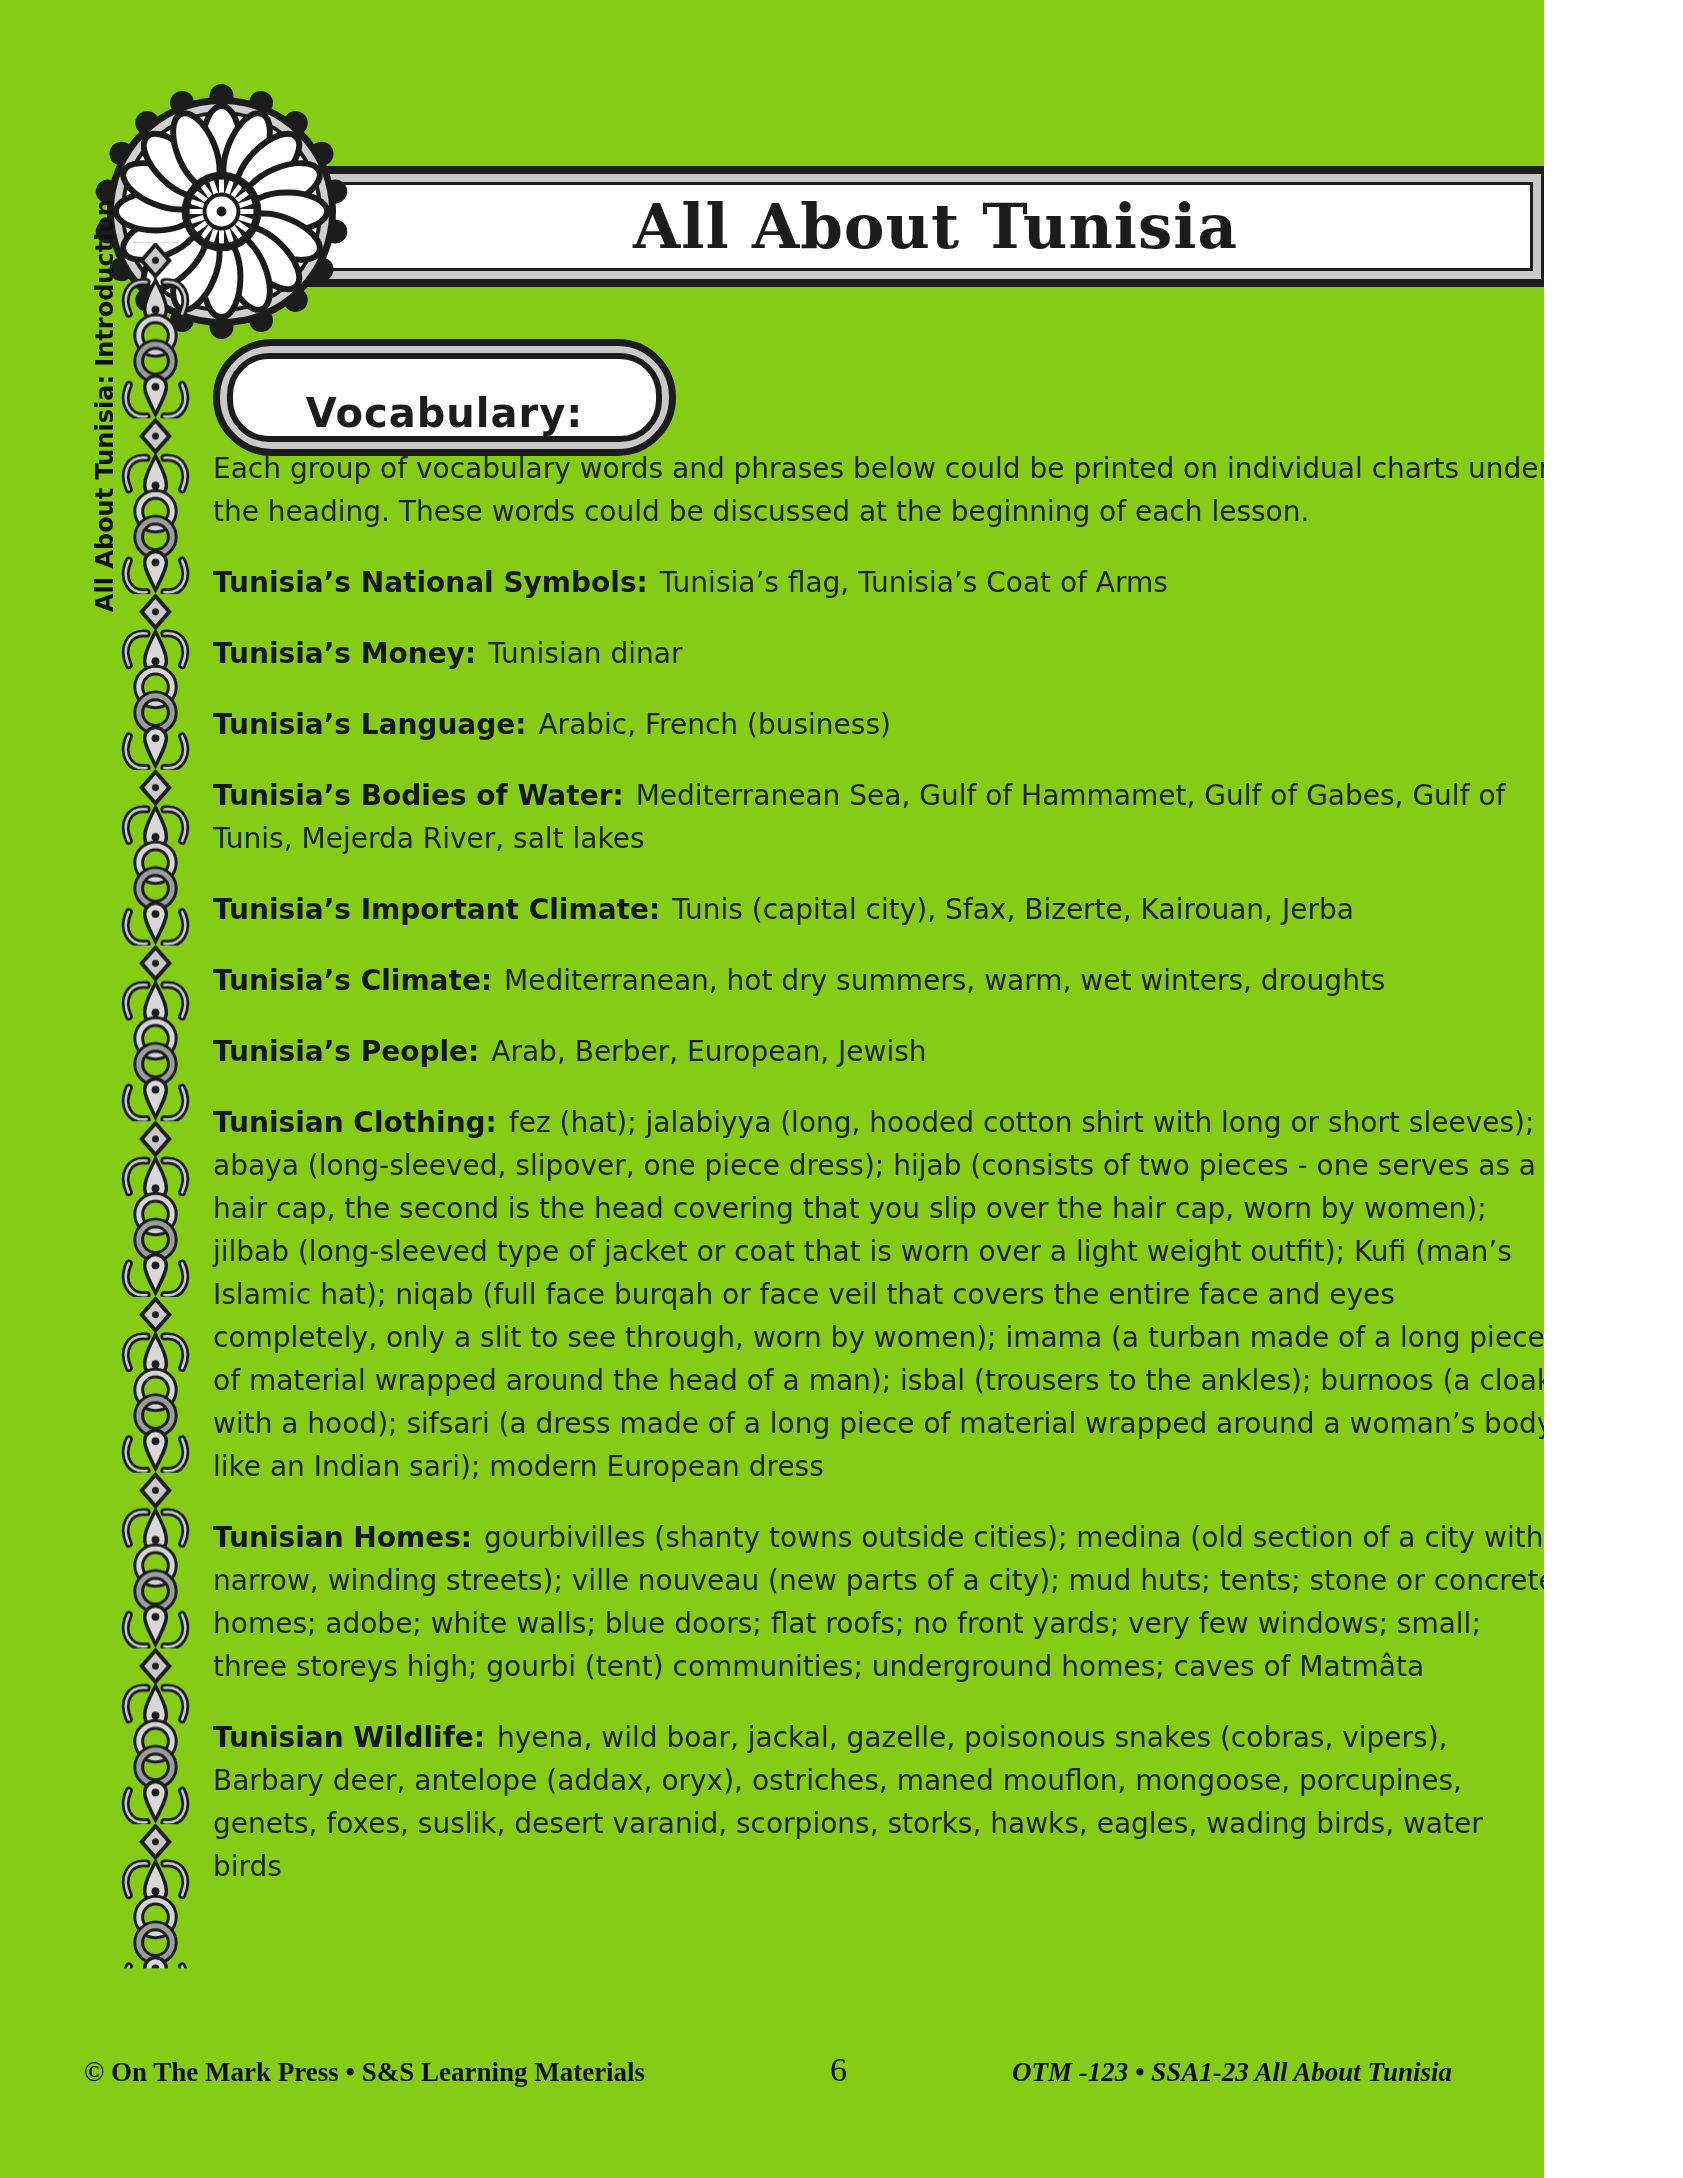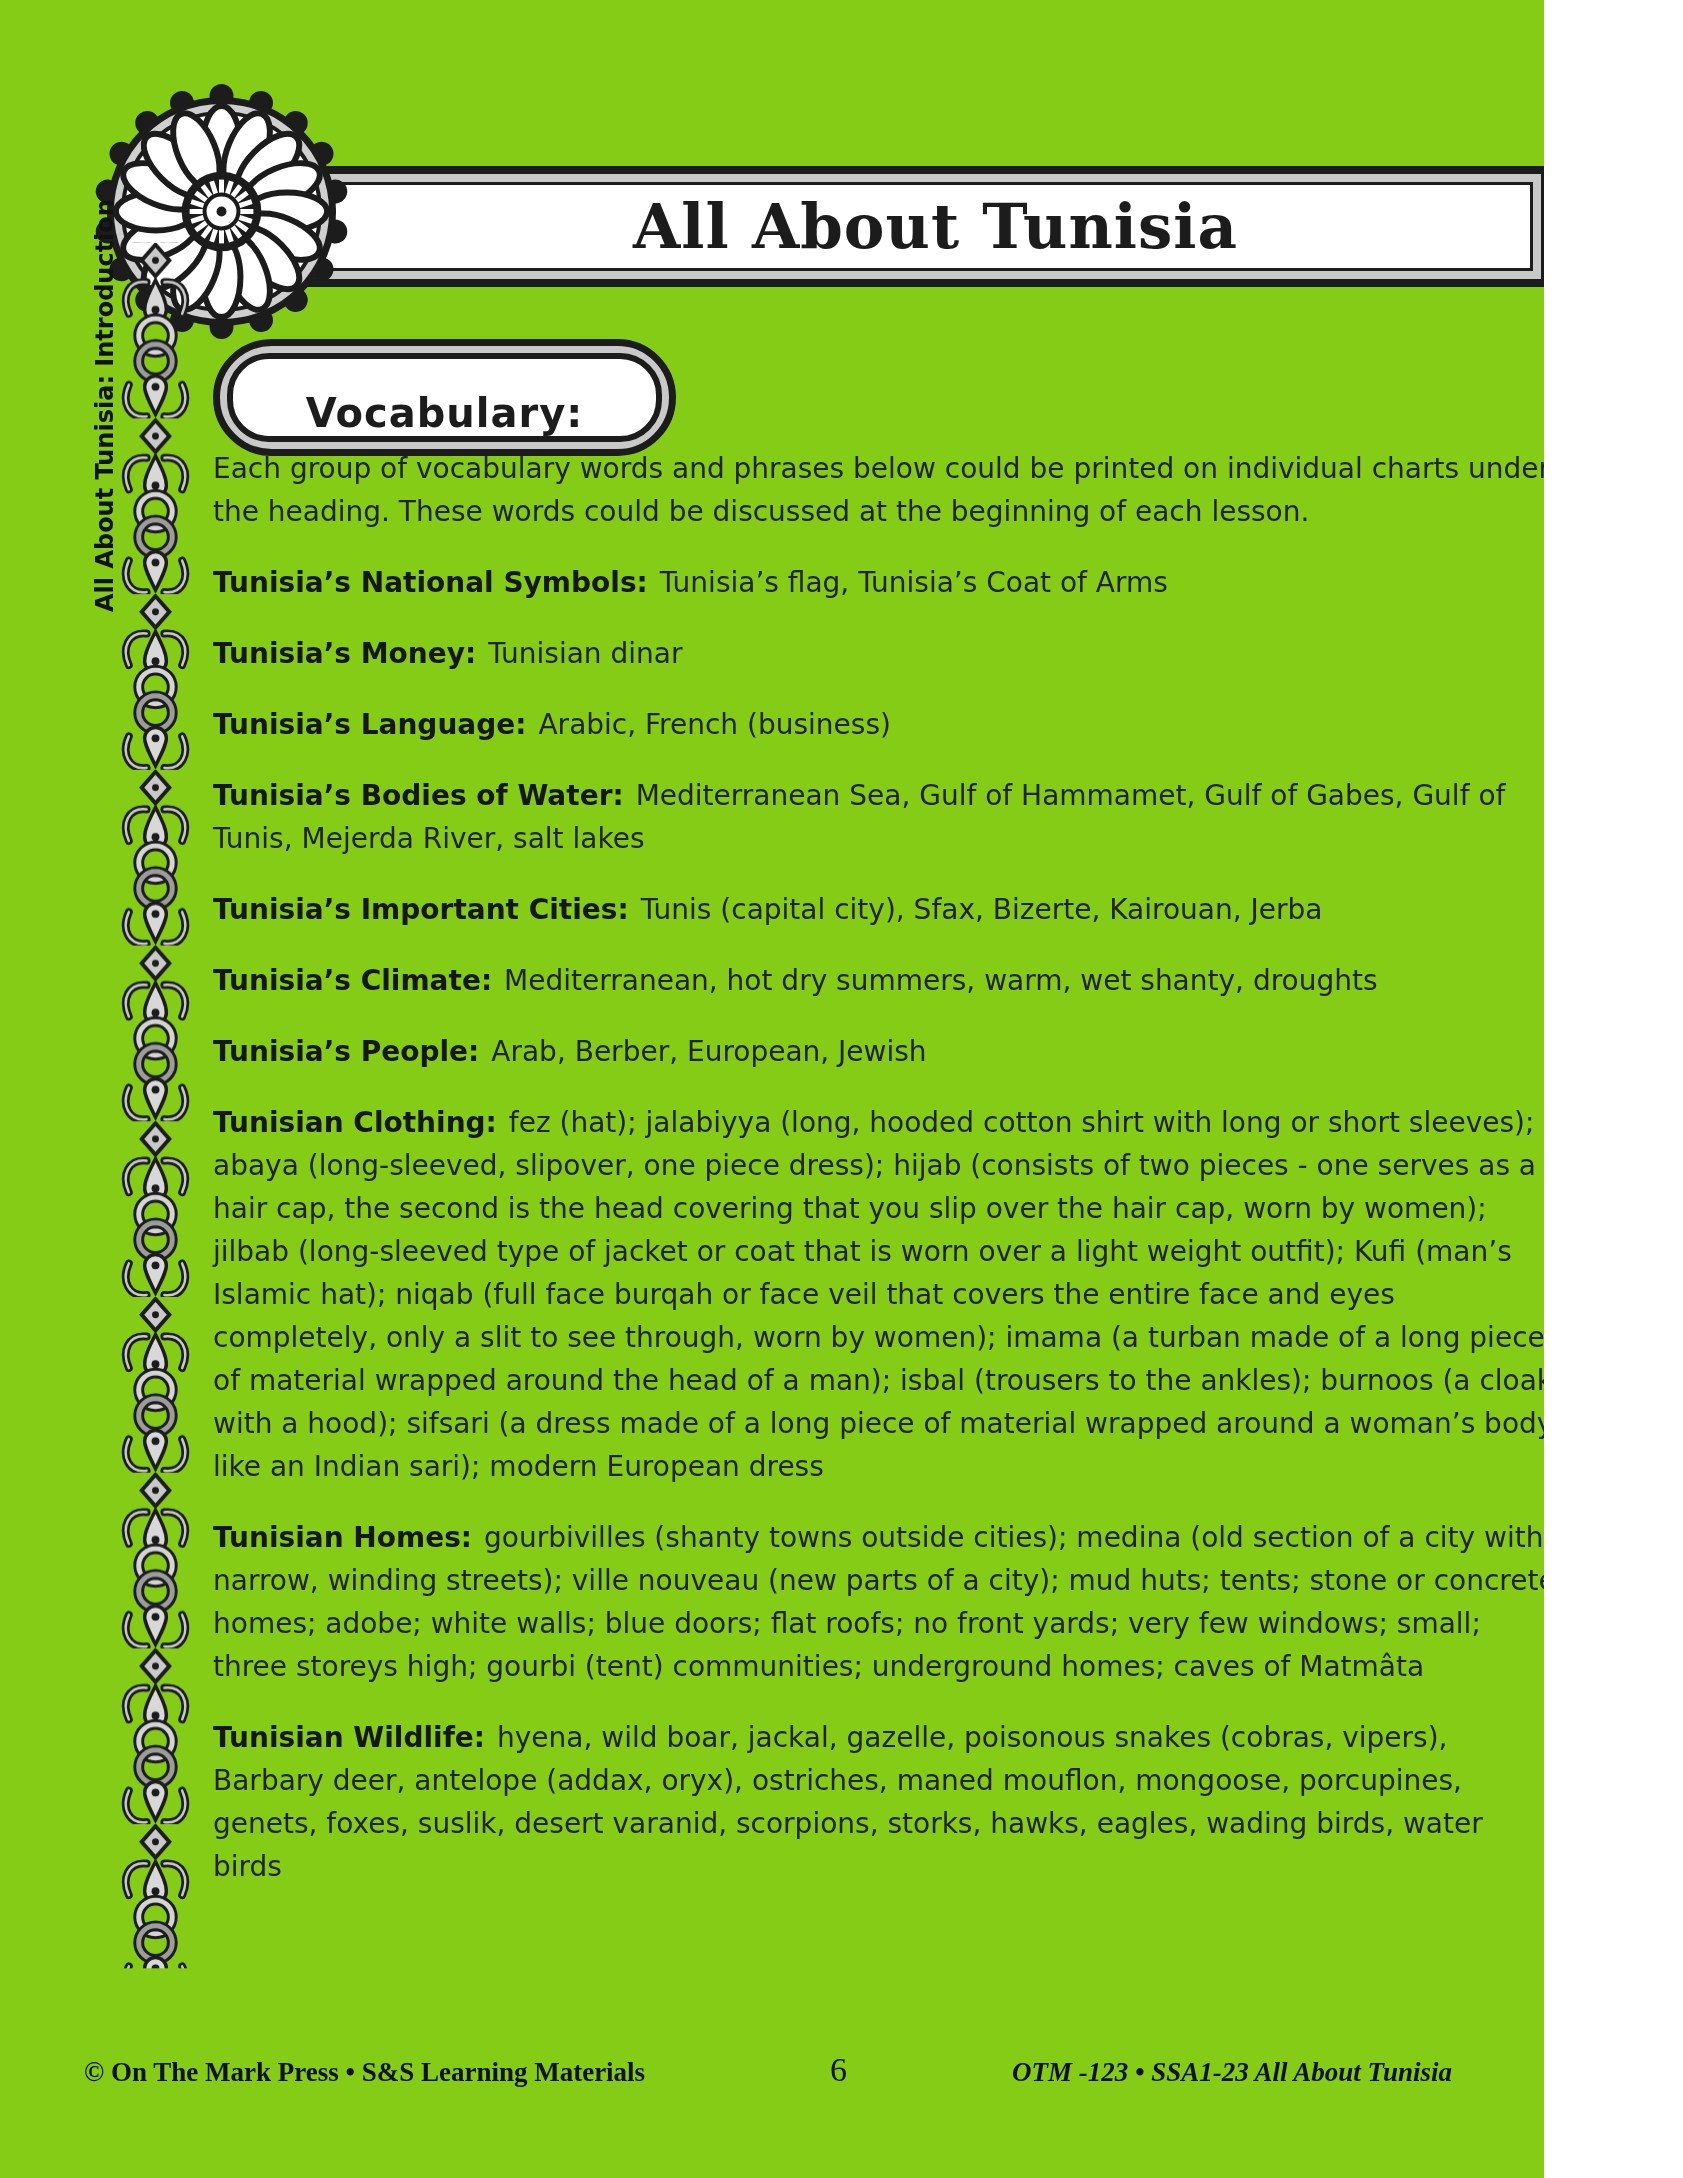--- a/index.html
+++ b/index.html
@@ -290,22 +290,22 @@
     </div>
   </div>
 
   <div class="content">
     <p>Each group of vocabulary words and phrases below could be printed on individual charts under the heading.  These words could be discussed at the beginning of each lesson.</p>
 
     <p><span class="entry-label">Tunisia’s National Symbols:</span><span>Tunisia’s flag, Tunisia’s Coat of Arms</span></p>
     <p><span class="entry-label">Tunisia’s Money:</span><span>Tunisian dinar</span></p>
     <p><span class="entry-label">Tunisia’s Language:</span><span>Arabic, French (business)</span></p>
     <p><span class="entry-label">Tunisia’s Bodies of Water:</span><span>Mediterranean Sea, Gulf of Hammamet, Gulf of Gabes, Gulf of Tunis, Mejerda River, salt lakes</span></p>
-    <p><span class="entry-label">Tunisia’s Important Cities:</span><span>Tunis (capital city), Sfax, Bizerte, Kairouan, Jerba</span></p>
-    <p><span class="entry-label">Tunisia’s Climate:</span><span>Mediterranean, hot dry summers, warm, wet shanty, droughts</span></p>
+    <p><span class="entry-label">Tunisia’s Important Climate:</span><span>Tunis (capital city), Sfax, Bizerte, Kairouan, Jerba</span></p>
+    <p><span class="entry-label">Tunisia’s Climate:</span><span>Mediterranean, hot dry summers, warm, wet winters, droughts</span></p>
     <p><span class="entry-label">Tunisia’s People:</span><span>Arab, Berber, European, Jewish</span></p>
     <p><span class="entry-label">Tunisian Clothing:</span><span>fez (hat); jalabiyya (long, hooded cotton shirt with long or short sleeves); abaya (long-sleeved, slipover, one piece dress); hijab (consists of two pieces - one serves as a hair cap, the second is the head covering that you slip over the hair cap, worn by women); jilbab (long-sleeved type of jacket or coat that is worn over a light weight outfit); Kufi (man’s Islamic hat); niqab (full face burqah or face veil that covers the entire face and eyes completely, only a slit to see through, worn by women); imama (a turban made of a long piece of material wrapped around the head of a man); isbal (trousers to the ankles); burnoos (a cloak with a hood); sifsari (a dress made of a long piece of material wrapped around a woman’s body like an Indian sari); modern European dress</span></p>
     <p><span class="entry-label">Tunisian Homes:</span><span>gourbivilles (shanty towns outside cities); medina (old section of a city with narrow, winding streets); ville nouveau (new parts of a city); mud huts; tents; stone or concrete homes; adobe; white walls; blue doors; flat roofs; no front yards; very few windows; small; three storeys high; gourbi (tent) communities; underground homes; caves of Matmâta</span></p>
     <p><span class="entry-label">Tunisian Wildlife:</span><span>hyena, wild boar, jackal, gazelle, poisonous snakes (cobras, vipers), Barbary deer, antelope (addax, oryx), ostriches, maned mouflon, mongoose, porcupines, genets, foxes, suslik, desert varanid, scorpions, storks, hawks, eagles, wading birds, water birds</span></p>
   </div>
 
   <div class="footer-left">© On The Mark Press • S&amp;S Learning Materials</div>
   <div class="footer-page">6</div>
   <div class="footer-right">OTM -123 • SSA1-23 All About Tunisia</div>
 

